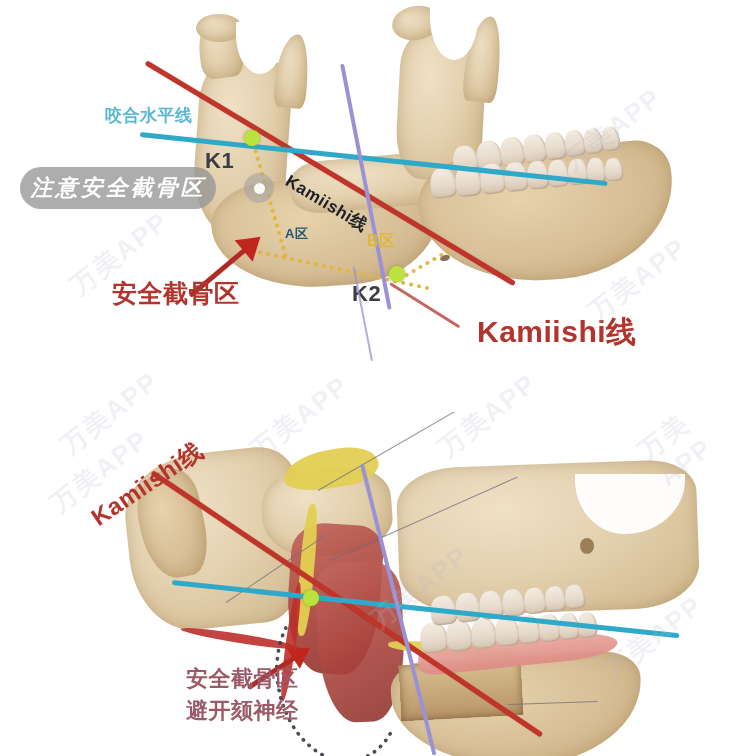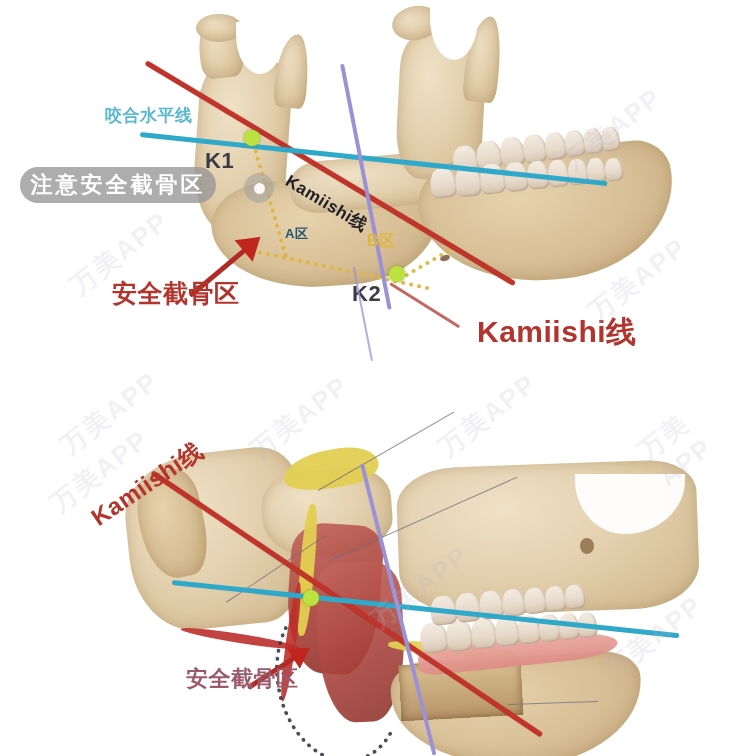--- a/index.html
+++ b/index.html
@@ -167,21 +167,21 @@
 
     <div class="lbl" style="left:112px;top:277px;font-size:25px;color:#b2342c;">安全截骨区</div>
 
     <div class="lbl" style="left:477px;top:312px;font-size:30px;color:#b2342c;">Kamiishi线</div>
 
 
     <div class="line ln-thin" style="left:372px;top:360px;width:96px;transform:rotate(-101deg);background:#9b92d6;height:2px;"></div>
 
     <div class="line ln-thin" style="left:390px;top:282px;width:82px;transform:rotate(32deg);background:#b2342c;height:3px;"></div>
 
-    <div class="pill" style="left:20px;top:167px;width:196px;height:36px;">
+    <div class="pill" style="left:20px;top:167px;width:196px;height:42px;font-style:italic;">
       <span>注意安全截骨区</span>
     </div>
     <div class="circ-icon" style="left:244px;top:173px;"></div>
 
     <div class="wm" style="left:62px;top:236px;">万美APP</div>
     <div class="wm" style="left:555px;top:112px;">万美APP</div>
     <div class="wm" style="left:580px;top:262px;">万美APP</div>
   </div>
 
   <div class="panel panel-bottom">
@@ -259,20 +259,21 @@
 
     <div class="arrow" style="left:248px;top:262px;width:82px;height:28px;transform:rotate(-33deg);">
       <div class="shaft" style="width:58px;"></div>
       <div class="head" style="left:54px;border-left-width:20px;border-top-width:12px;border-bottom-width:12px;"></div>
     </div>
 
     <div class="lbl" style="left:94px;top:92px;font-size:24px;color:#b2342c;
                 transform:rotate(-34deg);transform-origin:0 50%;">Kamiishi线</div>
 
     <div class="lbl" style="left:186px;top:252px;font-size:22px;color:#9a5a6a;">安全截骨区</div>
+    <div class="lbl" style="left:186px;top:284px;font-size:22px;color:#9a5a6a;">避开颏神经</div>
 
     <div class="wm" style="left:42px;top:42px;">万美APP</div>
     <div class="wm" style="left:362px;top:158px;">万美APP</div>
     <div class="wm" style="left:596px;top:208px;">万美APP</div>
   </div>
 
   <div class="wm" style="left:52px;top:396px;">万美APP</div>
   <div class="wm" style="left:242px;top:400px;">万美APP</div>
   <div class="wm" style="left:430px;top:398px;">万美APP</div>
   <div class="wm" style="left:640px;top:400px;">万美APP</div>

